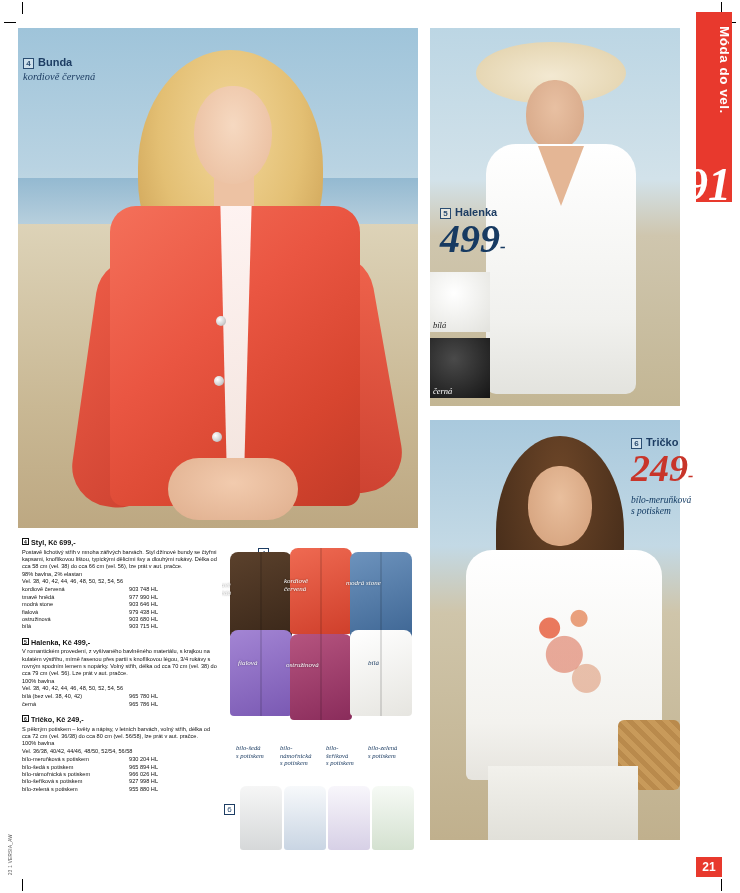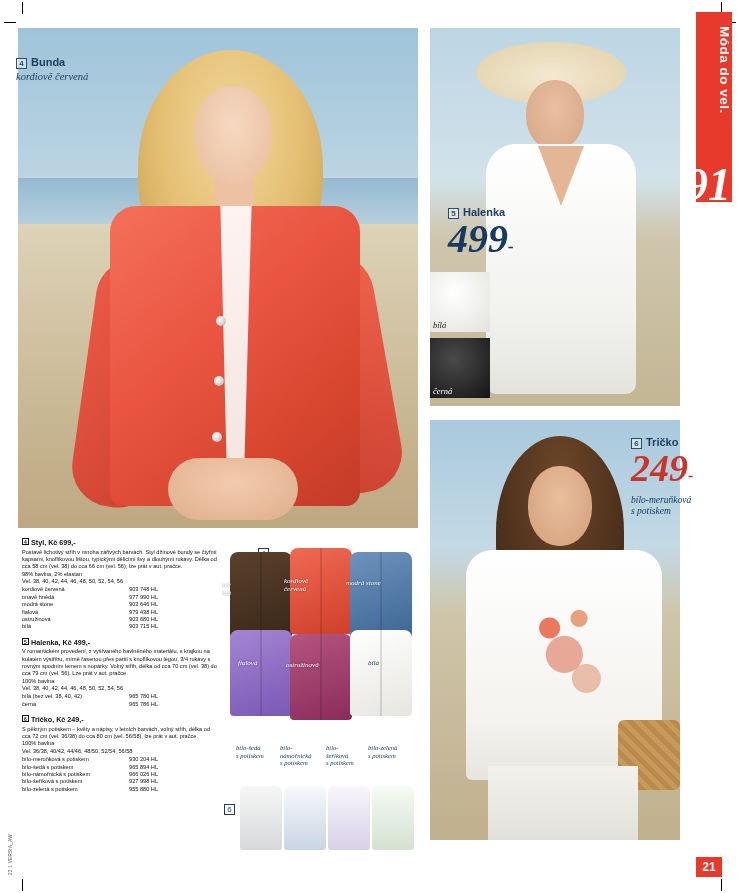--- a/index.html
+++ b/index.html
@@ -142,21 +142,21 @@
     text-align:center;
     vertical-align:middle;
     margin-right:4px;
     background:rgba(255,255,255,.45);
   }
   .callout {
     position:absolute;
     color:#1d3d63;
     font-family:"Liberation Serif", serif;
   }
-  #callout-bunda { left:16px; top:56px; }
+  #callout-bunda { left:23px; top:56px; }
   #callout-bunda .lbl { font-size:11px; font-weight:bold; font-family:"Liberation Sans",sans-serif; }
   #callout-bunda .price {
     font-size:42px; font-weight:bold; font-style:italic;
     line-height:1; margin-top:-2px; color:#173a61;
     text-shadow: 0 1px 0 rgba(255,255,255,.5);
   }
   #callout-bunda .price small { font-size:18px; }
   #callout-bunda .col { font-size:10.5px; font-style:italic; margin-top:2px; }
   #callout-top {
     left:32px; top:150px;
@@ -188,21 +188,21 @@
   #photo-blouse .tunic {
     position:absolute; left:56px; top:116px; width:150px; height:250px;
     background: linear-gradient(to bottom,#ffffff,#f1f1ee 70%,#e3e3de);
     border-radius: 30px 30px 10px 10px;
   }
   #photo-blouse .vneck {
     position:absolute; left:108px; top:118px; width:46px; height:60px;
     background:#e4b695;
     clip-path: polygon(0 0,100% 0,50% 100%);
   }
-  #callout-halenka { left:440px; top:206px;margin-left:8px; }
+  #callout-halenka { left:440px; top:206px; }
   #callout-halenka .lbl { font-size:11px; font-weight:bold; font-family:"Liberation Sans",sans-serif; color:#1d3d63;}
   #callout-halenka .price {
     font-size:40px; font-weight:bold; font-style:italic; color:#173a61; line-height:1;
   }
   #callout-halenka .price small{ font-size:17px; }
 
   
   .swatch {
     position:absolute;
     width:60px; height:60px;

